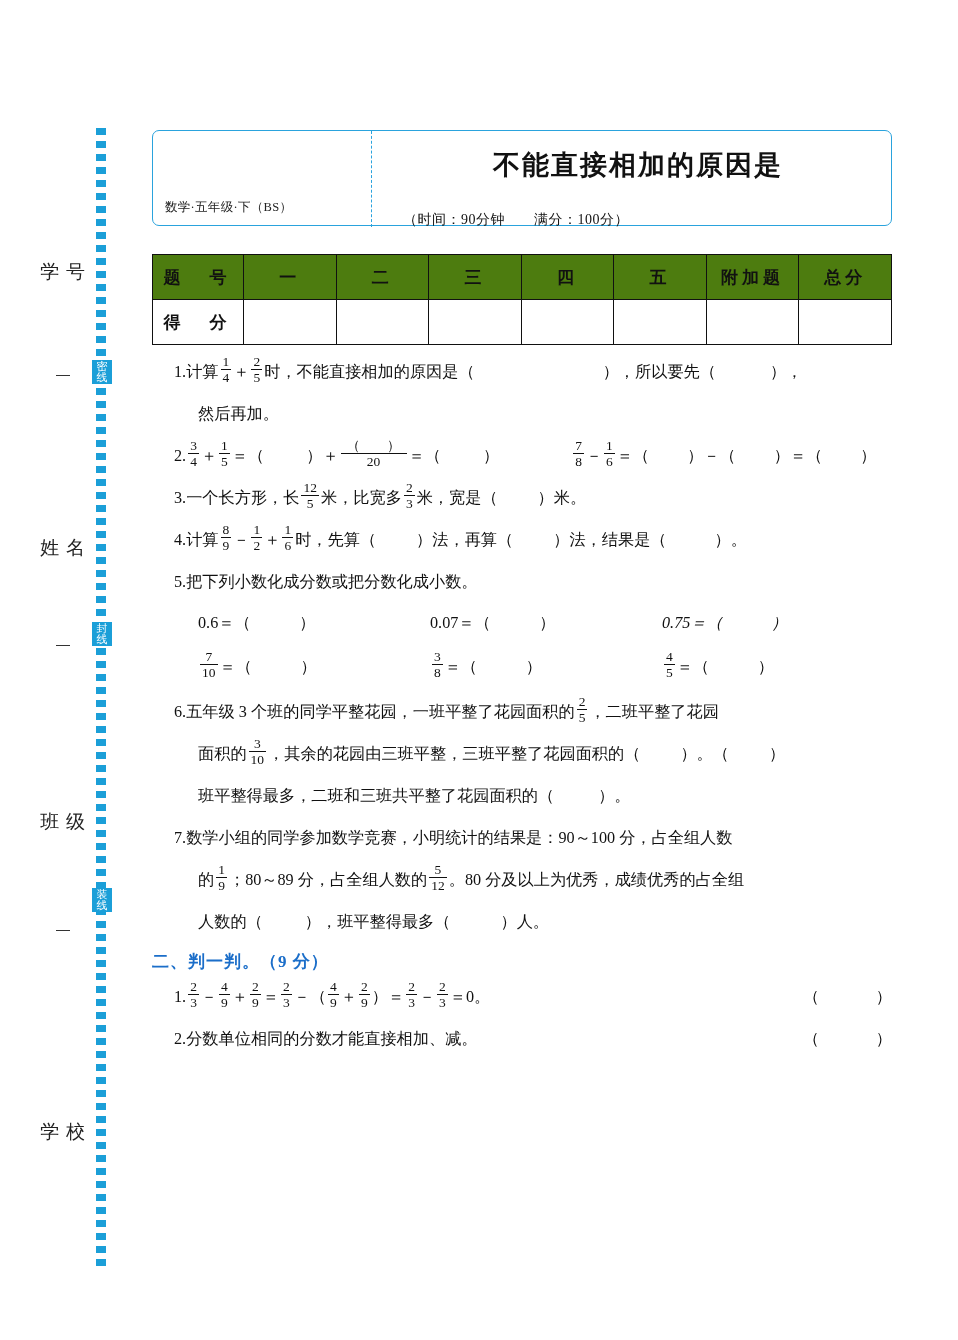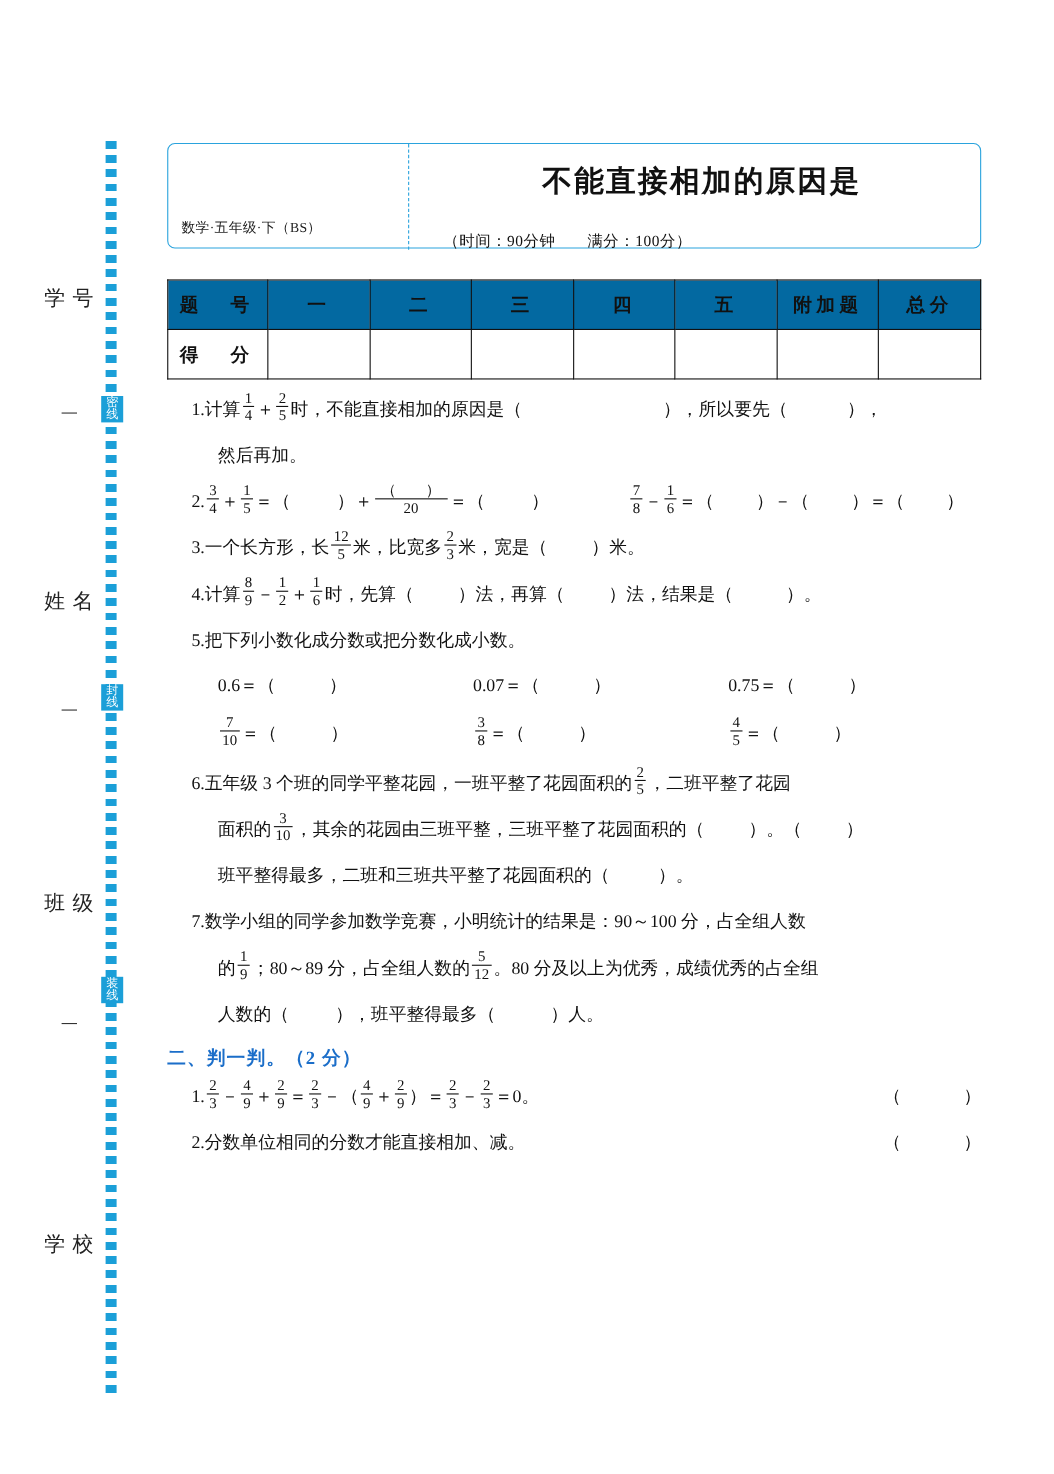--- a/index.html
+++ b/index.html
@@ -62,21 +62,21 @@
   }
   
   .score-table{
     position:absolute; left:152px; top:254px; width:740px;
     border-collapse:collapse; table-layout:fixed;
   }
   .score-table td{
     border:1.3px solid #111; height:42px; text-align:center;
     font-size:17px; font-weight:bold; letter-spacing:4px;
   }
-  .score-table tr:first-child td{background:#0369a1;}
+  .score-table tr:first-child td{background:#4d7c0f;}
   .score-table td.first{width:88px; letter-spacing:6px;}
   
   .content{
     position:absolute; left:152px; top:352px; width:742px;
   }
   .sec-head{
     color:#1b6ec9; font-size:17px; font-weight:bold; letter-spacing:1px;
     margin:6px 0 4px 0;
   }
   .sec-head .pts{color:#1b6ec9;}
@@ -179,21 +179,21 @@
   </div>
 
   <div class="q">
     <span>4.</span><span>计算</span><span class="frac"><span class="num">8</span><span class="den">9</span></span><span>－</span><span class="frac"><span class="num">1</span><span class="den">2</span></span><span>＋</span><span class="frac"><span class="num">1</span><span class="den">6</span></span><span>时，先算（</span><span style="display:inline-block;width:40px;"></span><span>）法，再算（</span><span style="display:inline-block;width:40px;"></span><span>）法，结果是（</span><span style="display:inline-block;width:48px;"></span><span>）。</span>
   </div>
 
   <div class="q">
     <span>5.</span><span>把下列小数化成分数或把分数化成小数。</span>
   </div>
   <div class="q indent2" style="line-height:38px;">
-    <span style="display:inline-block;width:232px;">0.6＝（　　　）</span><span style="display:inline-block;width:232px;">0.07＝（　　　）</span><span style="display:inline-block;">0.75＝（　　　）</span>
+    <span style="display:inline-block;width:232px;">0.6＝（　　　）</span><span style="display:inline-block;width:232px;">0.07＝（　　　）</span><span style="display:inline-block;font-style:italic;">0.75＝（　　　）</span>
   </div>
   <div class="q indent2" style="line-height:46px;">
     <span style="display:inline-block;width:232px;"><span class="frac"><span class="num">7</span><span class="den">10</span></span><span>＝（　　　）</span></span><span style="display:inline-block;width:232px;"><span class="frac"><span class="num">3</span><span class="den">8</span></span><span>＝（　　　）</span></span><span style="display:inline-block;"><span class="frac"><span class="num">4</span><span class="den">5</span></span><span>＝（　　　）</span></span>
   </div>
 
   <div class="q">
     <span>6.</span><span>五年级 3 个班的同学平整花园，一班平整了花园面积的</span><span class="frac"><span class="num">2</span><span class="den">5</span></span><span>，二班平整了花园</span>
   </div>
   <div class="q indent2">
     <span>面积的</span><span class="frac"><span class="num">3</span><span class="den">10</span></span><span>，其余的花园由三班平整，三班平整了花园面积的（</span><span style="display:inline-block;width:40px;"></span><span>）。（</span><span style="display:inline-block;width:40px;"></span><span>）</span>
@@ -206,21 +206,21 @@
     <span>7.</span><span>数学小组的同学参加数学竞赛，小明统计的结果是：90～100 分，占全组人数</span>
   </div>
   <div class="q indent2">
     <span>的</span><span class="frac"><span class="num">1</span><span class="den">9</span></span><span>；80～89 分，占全组人数的</span><span class="frac"><span class="num">5</span><span class="den">12</span></span><span>。80 分及以上为优秀，成绩优秀的占全组</span>
   </div>
   <div class="q indent2">
     <span>人数的（</span><span style="display:inline-block;width:42px;"></span><span>），班平整得最多（</span><span style="display:inline-block;width:50px;"></span><span>）人。</span>
   </div>
 
   <div class="sec-head" style="margin-top:8px;">
-    <span>二、判一判。</span><span class="pts">（2 分）</span>
+    <span>二、判一判。</span><span class="pts">（9 分）</span>
   </div>
 
   <div class="q">
     <span class="judge-mark">（　　　）</span><span>1.</span><span class="frac"><span class="num">2</span><span class="den">3</span></span><span>－</span><span class="frac"><span class="num">4</span><span class="den">9</span></span><span>＋</span><span class="frac"><span class="num">2</span><span class="den">9</span></span><span>＝</span><span class="frac"><span class="num">2</span><span class="den">3</span></span><span>－（</span><span class="frac"><span class="num">4</span><span class="den">9</span></span><span>＋</span><span class="frac"><span class="num">2</span><span class="den">9</span></span><span>）＝</span><span class="frac"><span class="num">2</span><span class="den">3</span></span><span>－</span><span class="frac"><span class="num">2</span><span class="den">3</span></span><span>＝0。</span>
   </div>
 
   <div class="q">
     <span class="judge-mark">（　　　）</span><span>2.</span><span>分数单位相同的分数才能直接相加、减。</span>
   </div>
 

